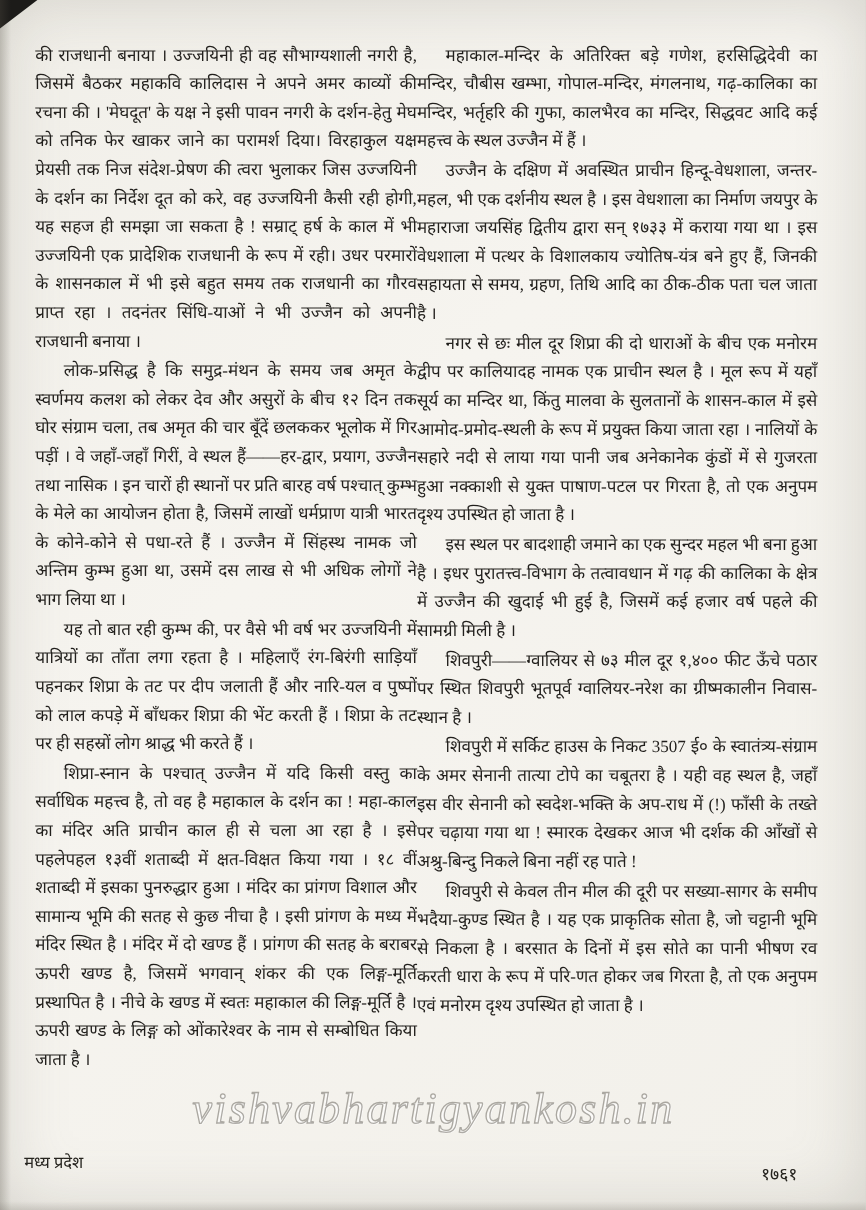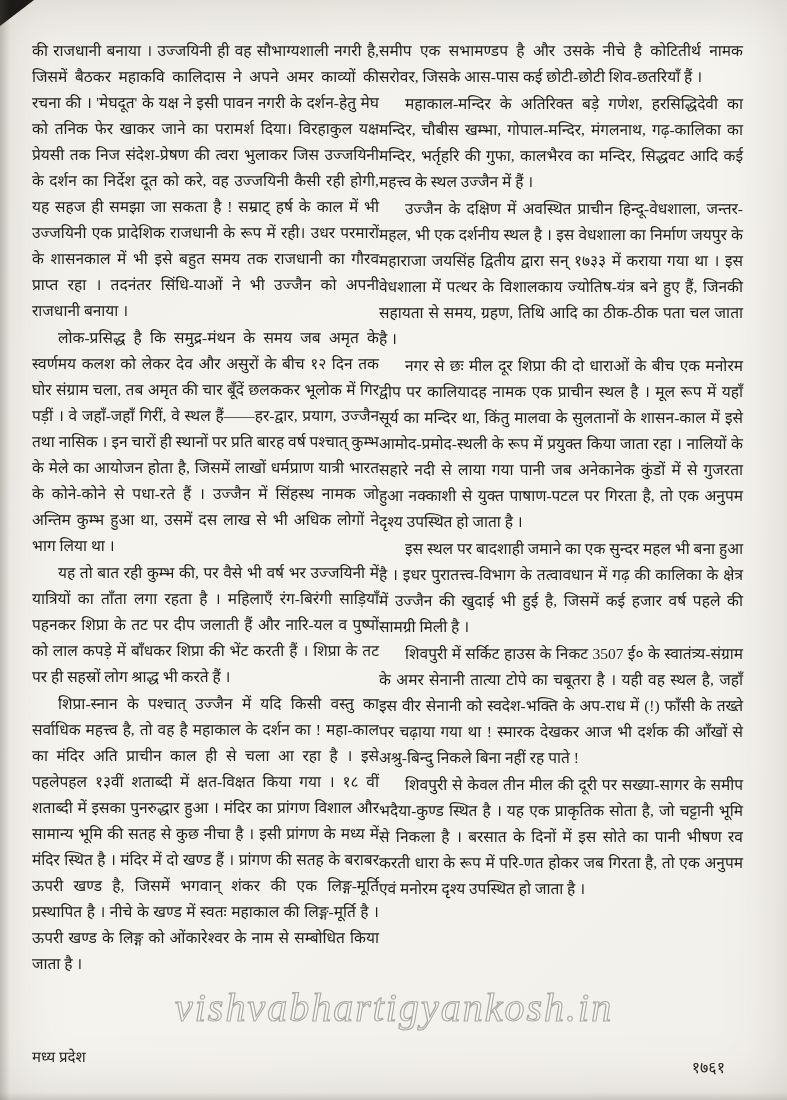--- a/index.html
+++ b/index.html
@@ -36,21 +36,21 @@
     color:#211f1c;
     font-size:15.5px;
     line-height:26px;
     text-align:justify;
   }
   .col-left{width:347px;}
   .col-right{width:364px;}
   .col p{margin:0 0 1px 0;}
   .col p.indent{text-indent:26px;}
   .footer-left{
-    position:absolute;left:32px;top:1046px;
+    position:absolute;left:22px;top:1046px;
     font-size:15px;color:#26241f;
   }
   .page-number{
     position:absolute;right:62px;top:1040px;
     font-size:16px;color:#26241f;margin-top:16px;
   }
   .watermark{
     position:absolute;left:175px;top:984px;
     font-size:40px;
     font-style:italic;
@@ -72,25 +72,25 @@
   <div class="edge-shade-bottom"></div>
 
   <div class="columns">
     <div class="col col-left">
       <p>की राजधानी बनाया । उज्जयिनी ही वह सौभाग्यशाली नगरी है, जिसमें बैठकर महाकवि कालिदास ने अपने अमर काव्यों की रचना की । 'मेघदूत' के यक्ष ने इसी पावन नगरी के दर्शन-हेतु मेघ को तनिक फेर खाकर जाने का परामर्श दिया। विरहाकुल यक्ष प्रेयसी तक निज संदेश-प्रेषण की त्वरा भुलाकर जिस उज्जयिनी के दर्शन का निर्देश दूत को करे, वह उज्जयिनी कैसी रही होगी, यह सहज ही समझा जा सकता है ! सम्राट् हर्ष के काल में भी उज्जयिनी एक प्रादेशिक राजधानी के रूप में रही। उधर परमारों के शासनकाल में भी इसे बहुत समय तक राजधानी का गौरव प्राप्त रहा । तदनंतर सिंधि-याओं ने भी उज्जैन को अपनी राजधानी बनाया ।</p>
       <p class="indent">लोक-प्रसिद्ध है कि समुद्र-मंथन के समय जब अमृत के स्वर्णमय कलश को लेकर देव और असुरों के बीच १२ दिन तक घोर संग्राम चला, तब अमृत की चार बूँदें छलककर भूलोक में गिर पड़ीं । वे जहाँ-जहाँ गिरीं, वे स्थल हैं——हर-द्वार, प्रयाग, उज्जैन तथा नासिक । इन चारों ही स्थानों पर प्रति बारह वर्ष पश्चात् कुम्भ के मेले का आयोजन होता है, जिसमें लाखों धर्मप्राण यात्री भारत के कोने-कोने से पधा-रते हैं । उज्जैन में सिंहस्थ नामक जो अन्तिम कुम्भ हुआ था, उसमें दस लाख से भी अधिक लोगों ने भाग लिया था ।</p>
       <p class="indent">यह तो बात रही कुम्भ की, पर वैसे भी वर्ष भर उज्जयिनी में यात्रियों का ताँता लगा रहता है । महिलाएँ रंग-बिरंगी साड़ियाँ पहनकर शिप्रा के तट पर दीप जलाती हैं और नारि-यल व पुष्पों को लाल कपड़े में बाँधकर शिप्रा की भेंट करती हैं । शिप्रा के तट पर ही सहस्रों लोग श्राद्ध भी करते हैं ।</p>
       <p class="indent">शिप्रा-स्नान के पश्चात् उज्जैन में यदि किसी वस्तु का सर्वाधिक महत्त्व है, तो वह है महाकाल के दर्शन का ! महा-काल का मंदिर अति प्राचीन काल ही से चला आ रहा है । इसे पहलेपहल १३वीं शताब्दी में क्षत-विक्षत किया गया । १८ वीं शताब्दी में इसका पुनरुद्धार हुआ । मंदिर का प्रांगण विशाल और सामान्य भूमि की सतह से कुछ नीचा है । इसी प्रांगण के मध्य में मंदिर स्थित है । मंदिर में दो खण्ड हैं । प्रांगण की सतह के बराबर ऊपरी खण्ड है, जिसमें भगवान् शंकर की एक लिङ्ग-मूर्ति प्रस्थापित है । नीचे के खण्ड में स्वतः महाकाल की लिङ्ग-मूर्ति है । ऊपरी खण्ड के लिङ्ग को ओंकारेश्वर के नाम से सम्बोधित किया जाता है ।</p>
     </div>
     <div class="col col-right">
-      <p>समीप एक सभामण्डप है और उसके नीचे है कोटितीर्थ नामक सरोवर, जिसके आस-पास कई छोटी-छोटी शिव-छतरियाँ हैं ।</p>
       <p class="indent">महाकाल-मन्दिर के अतिरिक्त बड़े गणेश, हरसिद्धिदेवी का मन्दिर, चौबीस खम्भा, गोपाल-मन्दिर, मंगलनाथ, गढ़-कालिका का मन्दिर, भर्तृहरि की गुफा, कालभैरव का मन्दिर, सिद्धवट आदि कई महत्त्व के स्थल उज्जैन में हैं ।</p>
       <p class="indent">उज्जैन के दक्षिण में अवस्थित प्राचीन हिन्दू-वेधशाला, जन्तर-महल, भी एक दर्शनीय स्थल है । इस वेधशाला का निर्माण जयपुर के महाराजा जयसिंह द्वितीय द्वारा सन् १७३३ में कराया गया था । इस वेधशाला में पत्थर के विशालकाय ज्योतिष-यंत्र बने हुए हैं, जिनकी सहायता से समय, ग्रहण, तिथि आदि का ठीक-ठीक पता चल जाता है ।</p>
       <p class="indent">नगर से छः मील दूर शिप्रा की दो धाराओं के बीच एक मनोरम द्वीप पर कालियादह नामक एक प्राचीन स्थल है । मूल रूप में यहाँ सूर्य का मन्दिर था, किंतु मालवा के सुलतानों के शासन-काल में इसे आमोद-प्रमोद-स्थली के रूप में प्रयुक्त किया जाता रहा । नालियों के सहारे नदी से लाया गया पानी जब अनेकानेक कुंडों में से गुजरता हुआ नक्काशी से युक्त पाषाण-पटल पर गिरता है, तो एक अनुपम दृश्य उपस्थित हो जाता है ।</p>
       <p class="indent">इस स्थल पर बादशाही जमाने का एक सुन्दर महल भी बना हुआ है । इधर पुरातत्त्व-विभाग के तत्वावधान में गढ़ की कालिका के क्षेत्र में उज्जैन की खुदाई भी हुई है, जिसमें कई हजार वर्ष पहले की सामग्री मिली है ।</p>
+      <p class="indent">शिवपुरी——ग्वालियर से ७३ मील दूर १,४०० फीट ऊँचे पठार पर स्थित शिवपुरी भूतपूर्व ग्वालियर-नरेश का ग्रीष्मकालीन निवास-स्थान है ।</p>
       <p class="indent">शिवपुरी में सर्किट हाउस के निकट 3507 ई० के स्वातंत्र्य-संग्राम के अमर सेनानी तात्या टोपे का चबूतरा है । यही वह स्थल है, जहाँ इस वीर सेनानी को स्वदेश-भक्ति के अप-राध में (!) फाँसी के तख्ते पर चढ़ाया गया था ! स्मारक देखकर आज भी दर्शक की आँखों से अश्रु-बिन्दु निकले बिना नहीं रह पाते !</p>
       <p class="indent">शिवपुरी से केवल तीन मील की दूरी पर सख्या-सागर के समीप भदैया-कुण्ड स्थित है । यह एक प्राकृतिक सोता है, जो चट्टानी भूमि से निकला है । बरसात के दिनों में इस सोते का पानी भीषण रव करती धारा के रूप में परि-णत होकर जब गिरता है, तो एक अनुपम एवं मनोरम दृश्य उपस्थित हो जाता है ।</p>
     </div>
   </div>
 
   <div class="watermark">vishvabhartigyankosh.in</div>
   <div class="footer-left">मध्य प्रदेश</div>
   <div class="page-number">१७६१</div>
 </div>
 

